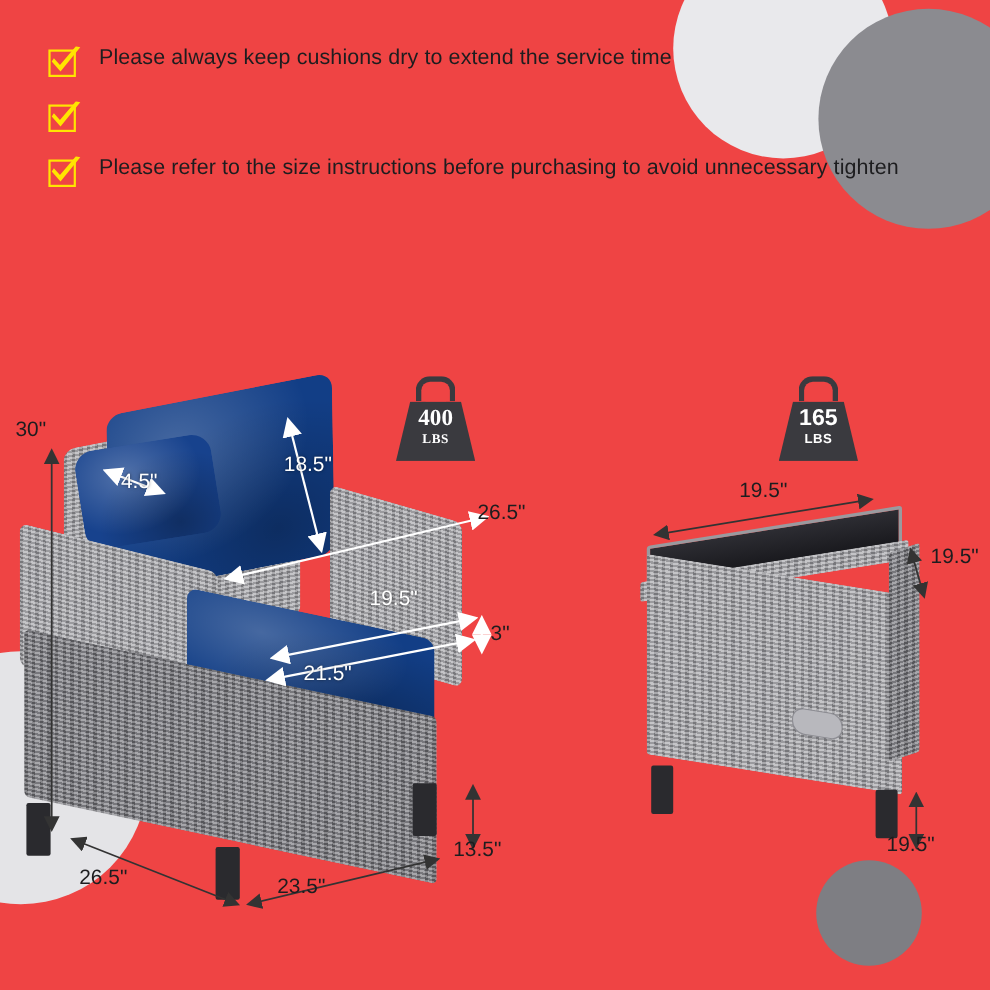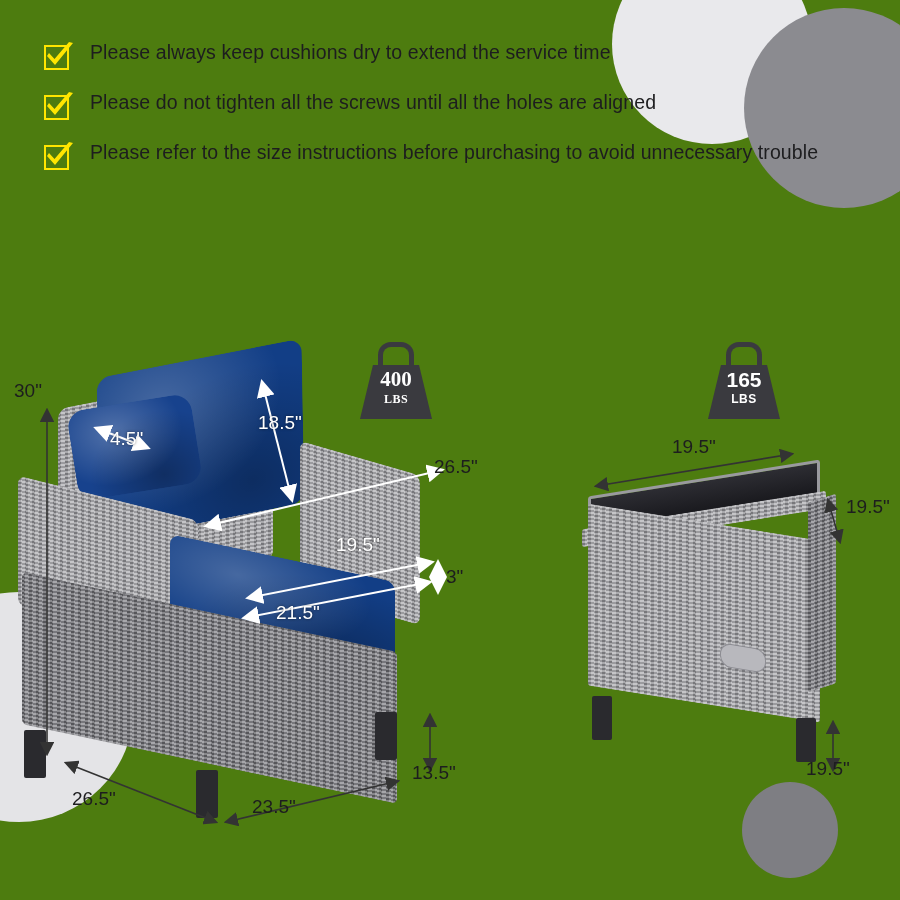--- a/index.html
+++ b/index.html
@@ -8,21 +8,21 @@
     background: #ffffff;
   }
   body {
     font-family: "Liberation Sans", sans-serif;
   }
   #page {
     position: relative;
     width: 900px;
     height: 900px;
     overflow: hidden;
-    background: #4d7c0f;
+    background: #ef4444;
   }
 
   
   .blob {
     position: absolute;
     border-radius: 50%;
     pointer-events: none;
   }
   .blob-tr-light {
     width: 200px; height: 200px;
@@ -278,31 +278,30 @@
       <span class="bullet-text">Please always keep cushions dry to extend the service time</span>
     </div>
 
     <div class="bullet">
       <span class="check-box">
         <span class="frame"></span>
         <svg width="32" height="30" viewBox="0 0 32 30">
           <path d="M5 14 L13 23 L31 1 L27 0 L12.5 17 L7 11 Z" fill="#ffe500"></path>
         </svg>
       </span>
-      <span class="bullet-text">Please do not tighten all the screws until all the holes are aligned</span>
     </div>
 
     <div class="bullet">
       <span class="check-box">
         <span class="frame"></span>
         <svg width="32" height="30" viewBox="0 0 32 30">
           <path d="M5 14 L13 23 L31 1 L27 0 L12.5 17 L7 11 Z" fill="#ffe500"></path>
         </svg>
       </span>
-      <span class="bullet-text">Please refer to the size instructions before purchasing to avoid unnecessary trouble</span>
+      <span class="bullet-text">Please refer to the size instructions before purchasing to avoid unnecessary tighten</span>
     </div>
 
 
   </div>
 
   <div class="product-area">
 
     <div class="chair">
       <div class="back-frame wicker"></div>
       <div class="back-cushion cushion"></div>

